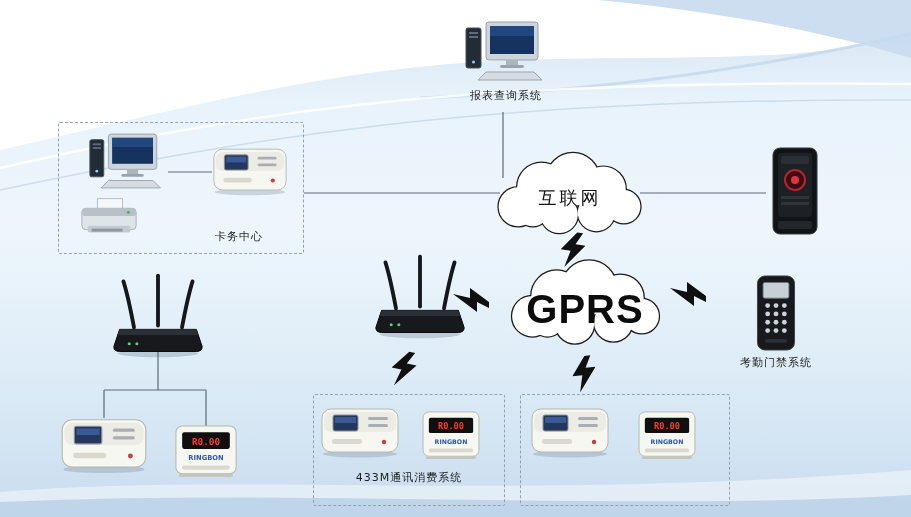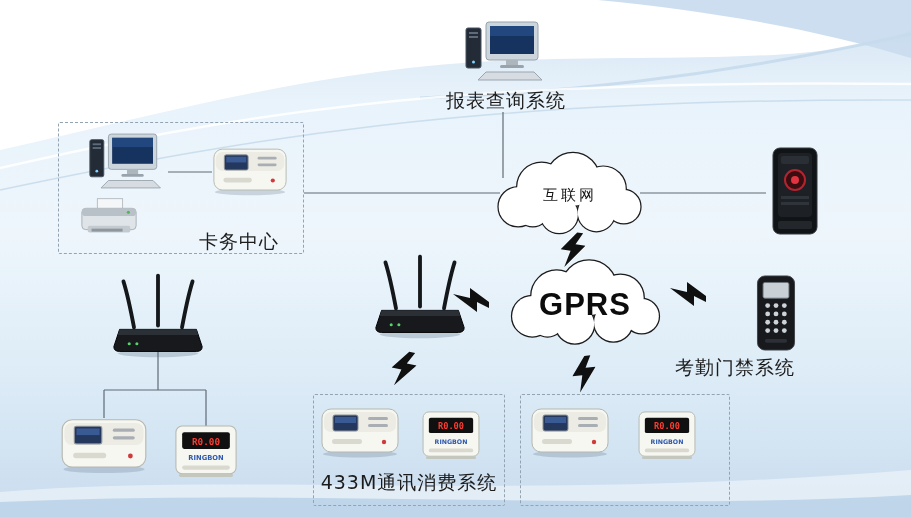--- a/index.html
+++ b/index.html
@@ -4,24 +4,24 @@
 <style>
   *{margin:0;padding:0;box-sizing:border-box}
   html,body{width:911px;height:517px;overflow:hidden;background:#fff}
   .stage{
     position:relative;width:911px;height:517px;overflow:hidden;
     background:linear-gradient(180deg,#d2e3f2 0%,#e9f3fb 20%,#eef6fc 45%,#ddecf7 72%,#c9dcee 100%);
     font-family:"DejaVu Sans","Liberation Sans",sans-serif;
   }
   .layer{position:absolute;left:0;top:0;width:911px;height:517px}
   svg.layer{pointer-events:none}
-  .label{position:absolute;text-align:center;color:#1c1c1c;font-size:19px;letter-spacing:1px;z-index:4}
+  .label{position:absolute;text-align:center;color:#1c1c1c;font-size:11px;letter-spacing:1px;z-index:4}
   .dashed-box{position:absolute;border:1px dashed #93a3b1;border-radius:2px;z-index:2}
-  #internet-label{font-size:15px;letter-spacing:3px;color:#141414}
-  #gprs-label{font-size:31px;font-weight:bold;letter-spacing:1px;color:#0c0c0c;
+  #internet-label{font-size:18px;letter-spacing:3px;color:#141414}
+  #gprs-label{font-size:40px;font-weight:bold;letter-spacing:1px;color:#0c0c0c;
               font-family:"Liberation Sans","DejaVu Sans",sans-serif}
   .led-text{font-family:"DejaVu Sans Mono",monospace;font-weight:bold}
   .brand-text{font-family:"DejaVu Sans",sans-serif;font-weight:bold}
 </style>
 </head>
 <body>
 
 <div class="stage">
 
   <svg class="layer" width="911" height="517" viewBox="0 0 911 517" xmlns="http://www.w3.org/2000/svg">
@@ -199,16 +199,16 @@
   </svg>
 
   <div class="dashed-box" style="left:58px;top:122px;width:246px;height:132px"></div>
   <div class="dashed-box" style="left:313px;top:394px;width:192px;height:112px"></div>
   <div class="dashed-box" style="left:520px;top:394px;width:210px;height:112px"></div>
 
   <div class="label" style="left:426px;top:88px;width:160px">报表查询系统</div>
   <div class="label" style="left:179px;top:229px;width:120px">卡务中心</div>
   <div class="label" id="internet-label" style="left:510px;top:186px;width:120px">互联网</div>
   <div class="label" id="gprs-label" style="left:505px;top:287px;width:160px">GPRS</div>
-  <div class="label" style="left:655px;top:355px;width:160px">考勤门禁系统</div>
+  <div class="label" style="left:696px;top:355px;width:160px">考勤门禁系统</div>
   <div class="label" style="left:313px;top:470px;width:192px">433M通讯消费系统</div>
 
 </div>
 
 </body></html>

